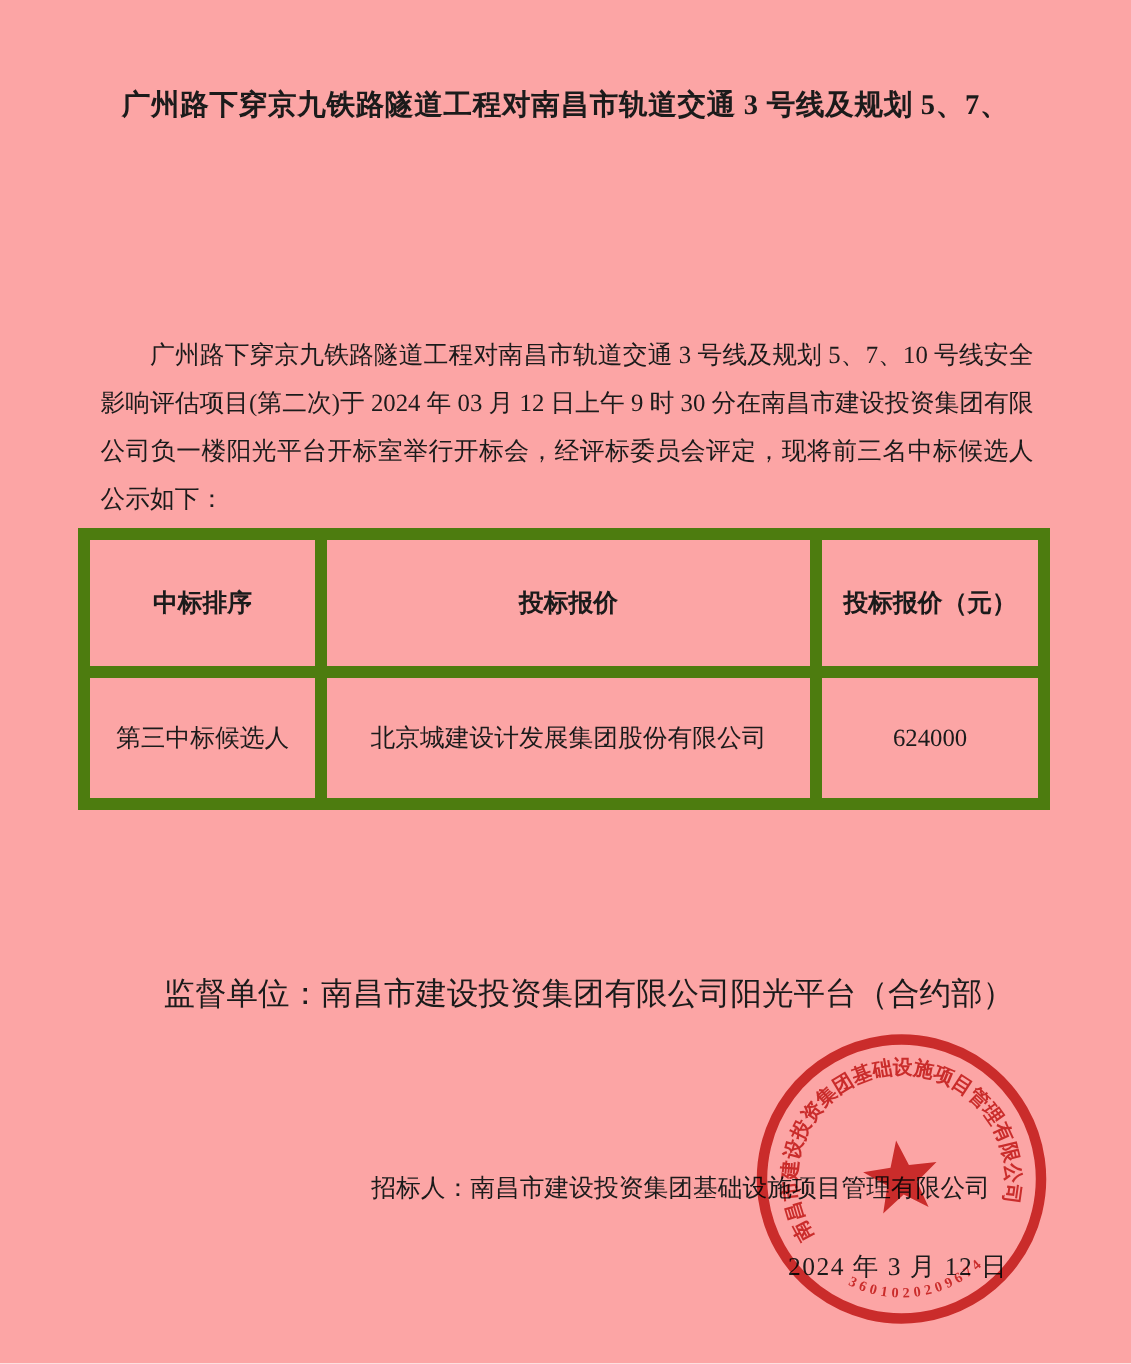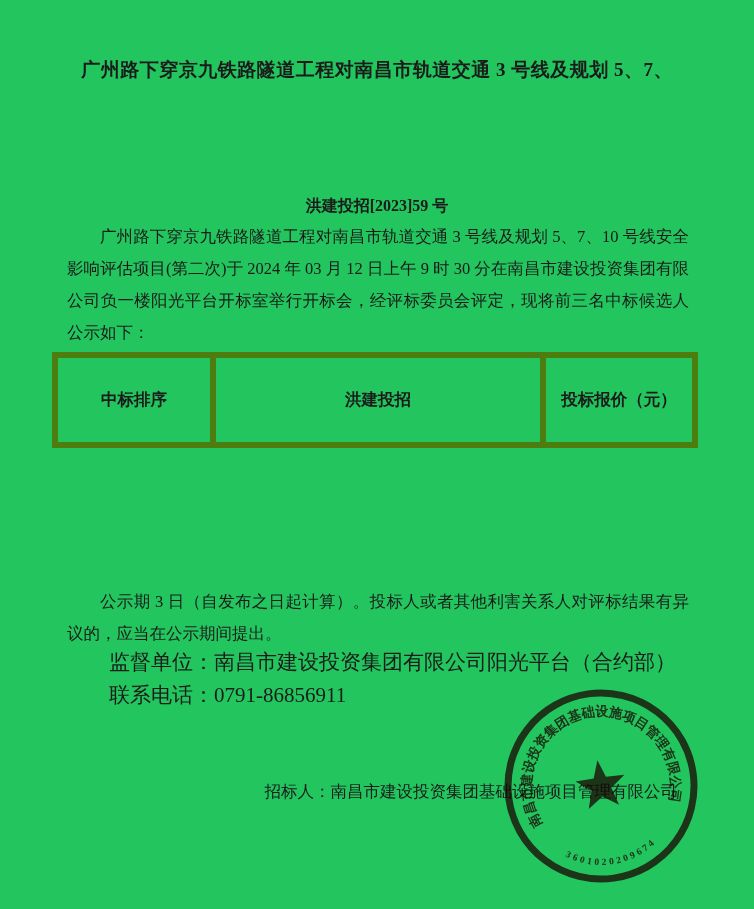--- a/index.html
+++ b/index.html
@@ -1,97 +1,100 @@
 <!DOCTYPE html>
 <html><head>
 <meta charset="utf-8">
 <style>
   html,body{margin:0;padding:0;background:#ffffff;}
   .page{
     position:relative;
     width:754px;height:909px;
-    background:#22c55e;
+    background:#fca5a5;
     color:#1b1b1b;
     font-family:"Liberation Serif","DejaVu Serif",serif;
     overflow:hidden;
   }
   .abs{position:absolute;}
   .centered{left:40px;right:40px;text-align:center;}
   .doc-title{font-size:19px;font-weight:700;letter-spacing:.5px;}
   .doc-heading{font-size:23px;font-weight:700;letter-spacing:1px;}
   .doc-number{font-size:16px;font-weight:700;}
   .body-text{
     font-size:16.5px;line-height:32px;text-align:justify;
     left:67px;width:622px;
   }
   .indent{text-indent:2em;}
   .bid-table{
     position:absolute;left:52px;top:352px;width:640px;
     border-collapse:collapse;table-layout:fixed;
     font-size:16.5px;
   }
   .bid-table th,.bid-table td{
-    border:6px solid #4d7c0f;
+    border:8px solid #4d7c0f;
     text-align:center;vertical-align:middle;
     padding:12px 4px;
   }
   .bid-table th{height:60px;font-weight:700;}
   .bid-table td{height:56px;font-weight:400;}
   .col-rank{width:158px;}
   .col-bidder{width:330px;}
   .col-price{width:152px;}
   .footer-line{font-size:21px;left:67px;width:622px;padding-left:2em;}
-  .tenderer{right:77px;text-align:left;font-size:16.5px;}
+  .tenderer{right:94px;text-align:left;font-size:16.5px;}
   .date-line{right:82px;text-align:right;font-size:17px;letter-spacing:1px;}
   .seal{
     position:absolute;left:501px;top:686px;width:200px;height:200px;
     transform:rotate(-8deg);
     opacity:.88;
     mix-blend-mode:multiply;
     pointer-events:none;
   }
   .seal text{font-family:"Liberation Serif","DejaVu Serif",serif;}
 </style>
 </head>
 <body>
 
 <div class="page">
 
   <div class="abs centered doc-title" style="top:57px;">广州路下穿京九铁路隧道工程对南昌市轨道交通 3 号线及规划 5、7、</div>
 
 
-  <div class="abs centered doc-number" style="top:196px;">洪建投招[2023]59 号</div>
 
   <div class="abs body-text indent" style="top:221px;">广州路下穿京九铁路隧道工程对南昌市轨道交通 3 号线及规划 5、7、10 号线安全影响评估项目(第二次)于 2024 年 03 月 12 日上午 9 时 30 分在南昌市建设投资集团有限公司负一楼阳光平台开标室举行开标会，经评标委员会评定，现将前三名中标候选人公示如下：</div>
 
   <table class="bid-table">
     <colgroup>
       <col class="col-rank">
         <col class="col-bidder">
         <col class="col-price">
     </colgroup>
     <thead>
       <tr>
         <th>中标排序</th>
-        <th>洪建投招</th>
+        <th>投标报价</th>
         <th>投标报价（元）</th>
       </tr>
     </thead>
     <tbody>
+      <tr>
+        <td>第三中标候选人</td>
+        <td>北京城建设计发展集团股份有限公司</td>
+        <td>624000</td>
+      </tr>
     </tbody>
   </table>
 
-  <div class="abs body-text indent" style="top:586px;">公示期 3 日（自发布之日起计算）。投标人或者其他利害关系人对评标结果有异议的，应当在公示期间提出。</div>
 
   <div class="abs footer-line" style="top:648px;">监督单位：南昌市建设投资集团有限公司阳光平台（合约部）</div>
 
-  <div class="abs footer-line" style="top:681px;">联系电话：0791-86856911</div>
 
   <div class="abs tenderer" style="top:781px;">招标人：南昌市建设投资集团基础设施项目管理有限公司</div>
 
+  <div class="abs date-line" style="top:833px;">2024 年 3 月 12 日</div>
 
   <svg class="seal" viewBox="0 0 200 200">
     <defs>
       <path id="sealTopArc" d="M 36.6 129.6 A 70 70 0 1 1 163.4 129.6" fill="none"></path>
       <path id="sealBottomArc" d="M 54.7 164.7 A 79 79 0 0 0 145.3 164.7" fill="none"></path>
     </defs>
     <circle cx="100" cy="100" r="93" fill="none" stroke-width="7" stroke="#c62a27"></circle>
     <polygon points="100,74 106.2,91.5 124.7,92 110,103.2 115.3,121 100,110.5 84.7,121 90,103.2 75.3,92 93.8,91.5" fill="#c62a27"></polygon>
     <text font-size="13.5" font-weight="700" textLength="276" lengthAdjust="spacingAndGlyphs" fill="#c62a27">
       <textPath href="#sealTopArc">南昌市建设投资集团基础设施项目管理有限公司</textPath>

